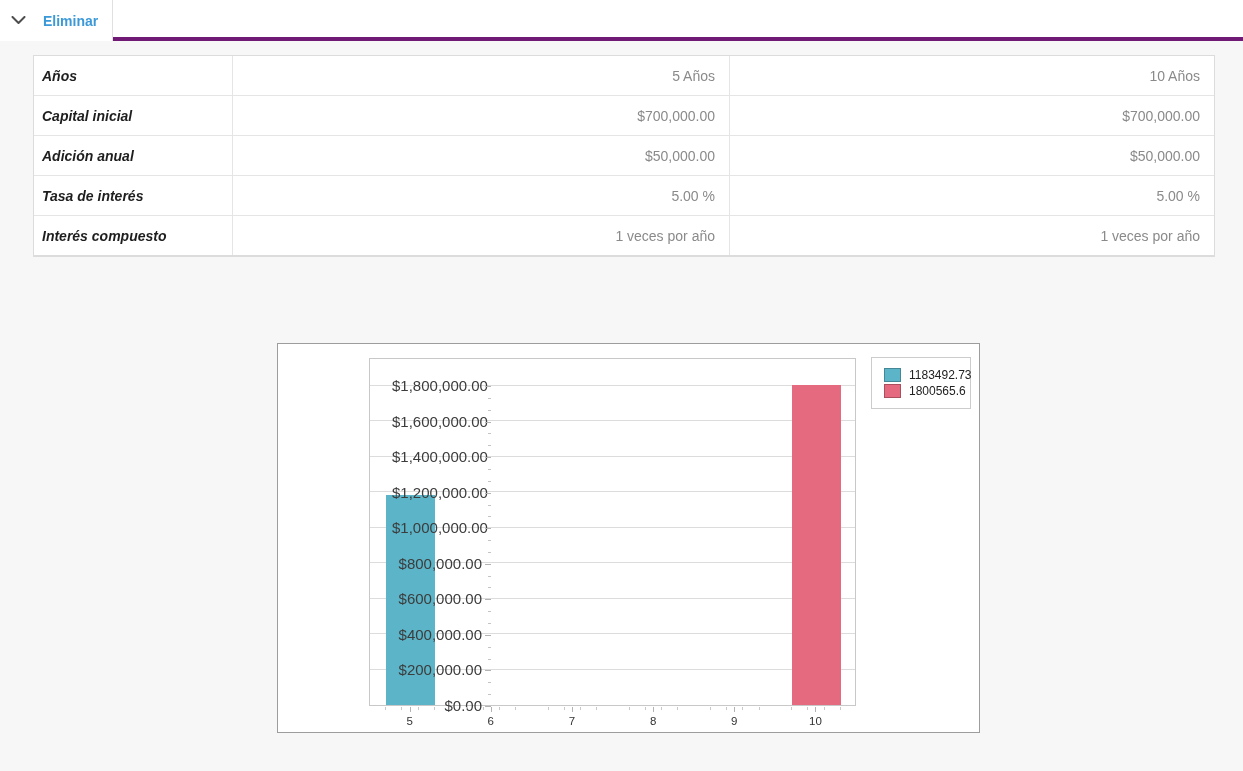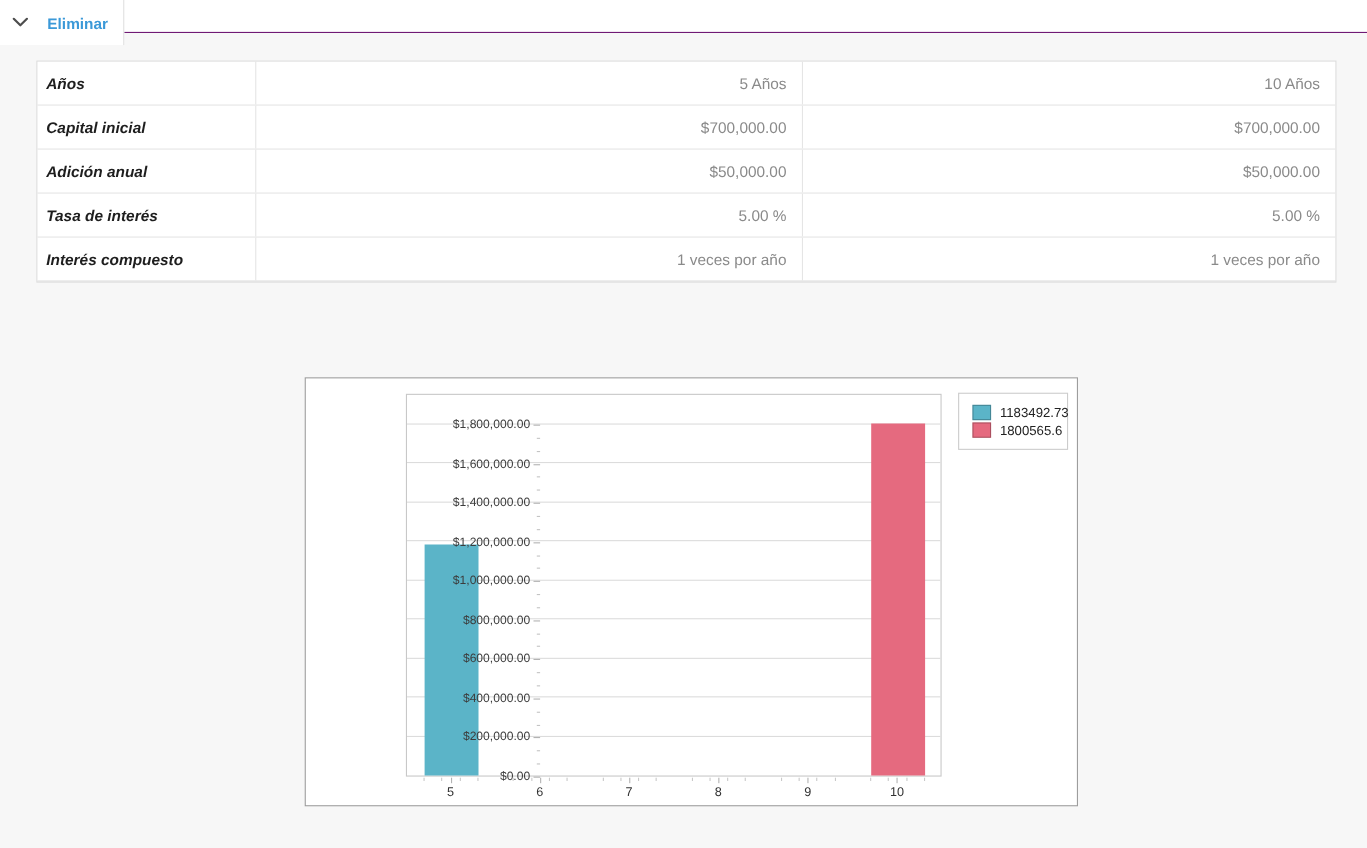--- a/index.html
+++ b/index.html
@@ -5,22 +5,22 @@
   * { margin:0; padding:0; box-sizing:border-box; }
   html,body { width:1243px; height:771px; overflow:hidden; }
   body {
     background:#f7f7f7;
     font-family:"Liberation Sans","DejaVu Sans",sans-serif;
     position:relative;
   }
 
   
   .topbar {
-    position:absolute; left:0; top:0; width:1243px; height:30px;
-    background:#ffffff; border-bottom:1px solid #701a75;
+    position:absolute; left:0; top:0; width:1243px; height:41px;
+    background:#ffffff; border-bottom:4px solid #701a75;
   }
   .tab {
     position:absolute; left:0; top:0; width:113px; height:41px;
     background:#ffffff; border-right:1px solid #e0e0e0;
     display:flex; align-items:center; cursor:pointer;
   }
   .tab .chev { margin-left:11px; display:flex; align-items:center; }
   .tab .tab-label {
     margin-left:17px; font-size:14px; font-weight:bold; color:#3b99d8;
   }
@@ -53,21 +53,21 @@
   .plot {
     position:absolute; left:91px; top:14px; width:487px; height:348px;
     border:1px solid #c8c8c8; background:#ffffff;
   }
   .gridline {
     position:absolute; left:0; width:100%; height:1px; background:#dcdcdc;
   }
   .bar { position:absolute; bottom:0; width:49px; }
   .ytick-lbl {
     position:absolute; right:497px; width:90px; text-align:right;
-    font-size:11px; color:#3c3c3c; line-height:12px;
+    font-size:15px; color:#3c3c3c; line-height:12px;
   }
   .ytick-major {
     position:absolute; right:488px; width:6px; height:1px; background:#b3b3b3;
   }
   .ytick-minor {
     position:absolute; right:488px; width:3px; height:1px; background:#c4c4c4;
   }
   .xtick-major {
     position:absolute; top:363px; width:1px; height:5px; background:#b3b3b3;
   }

